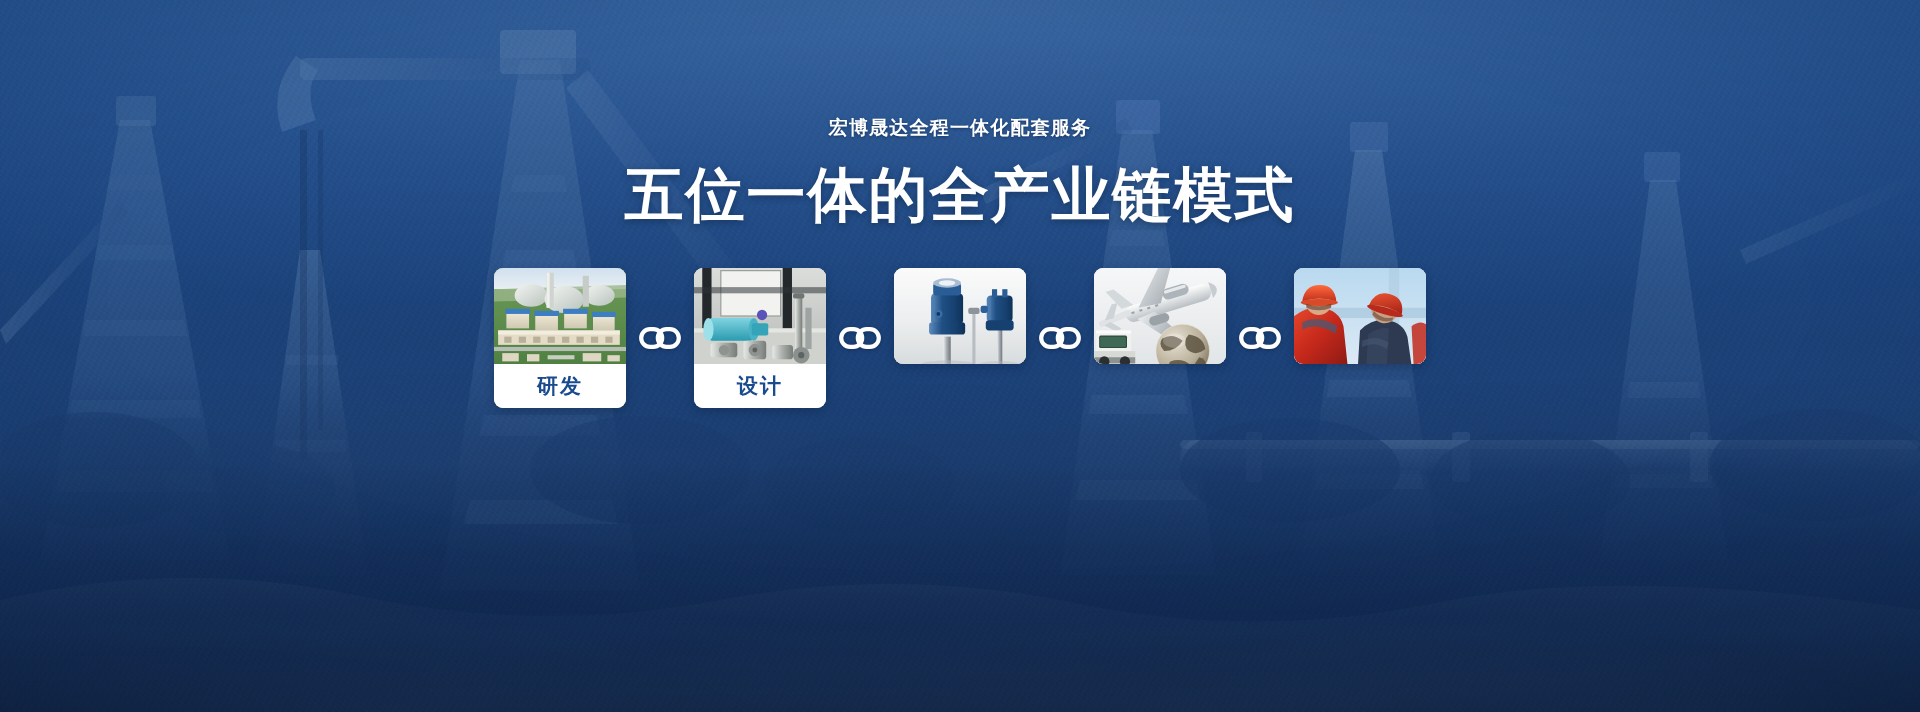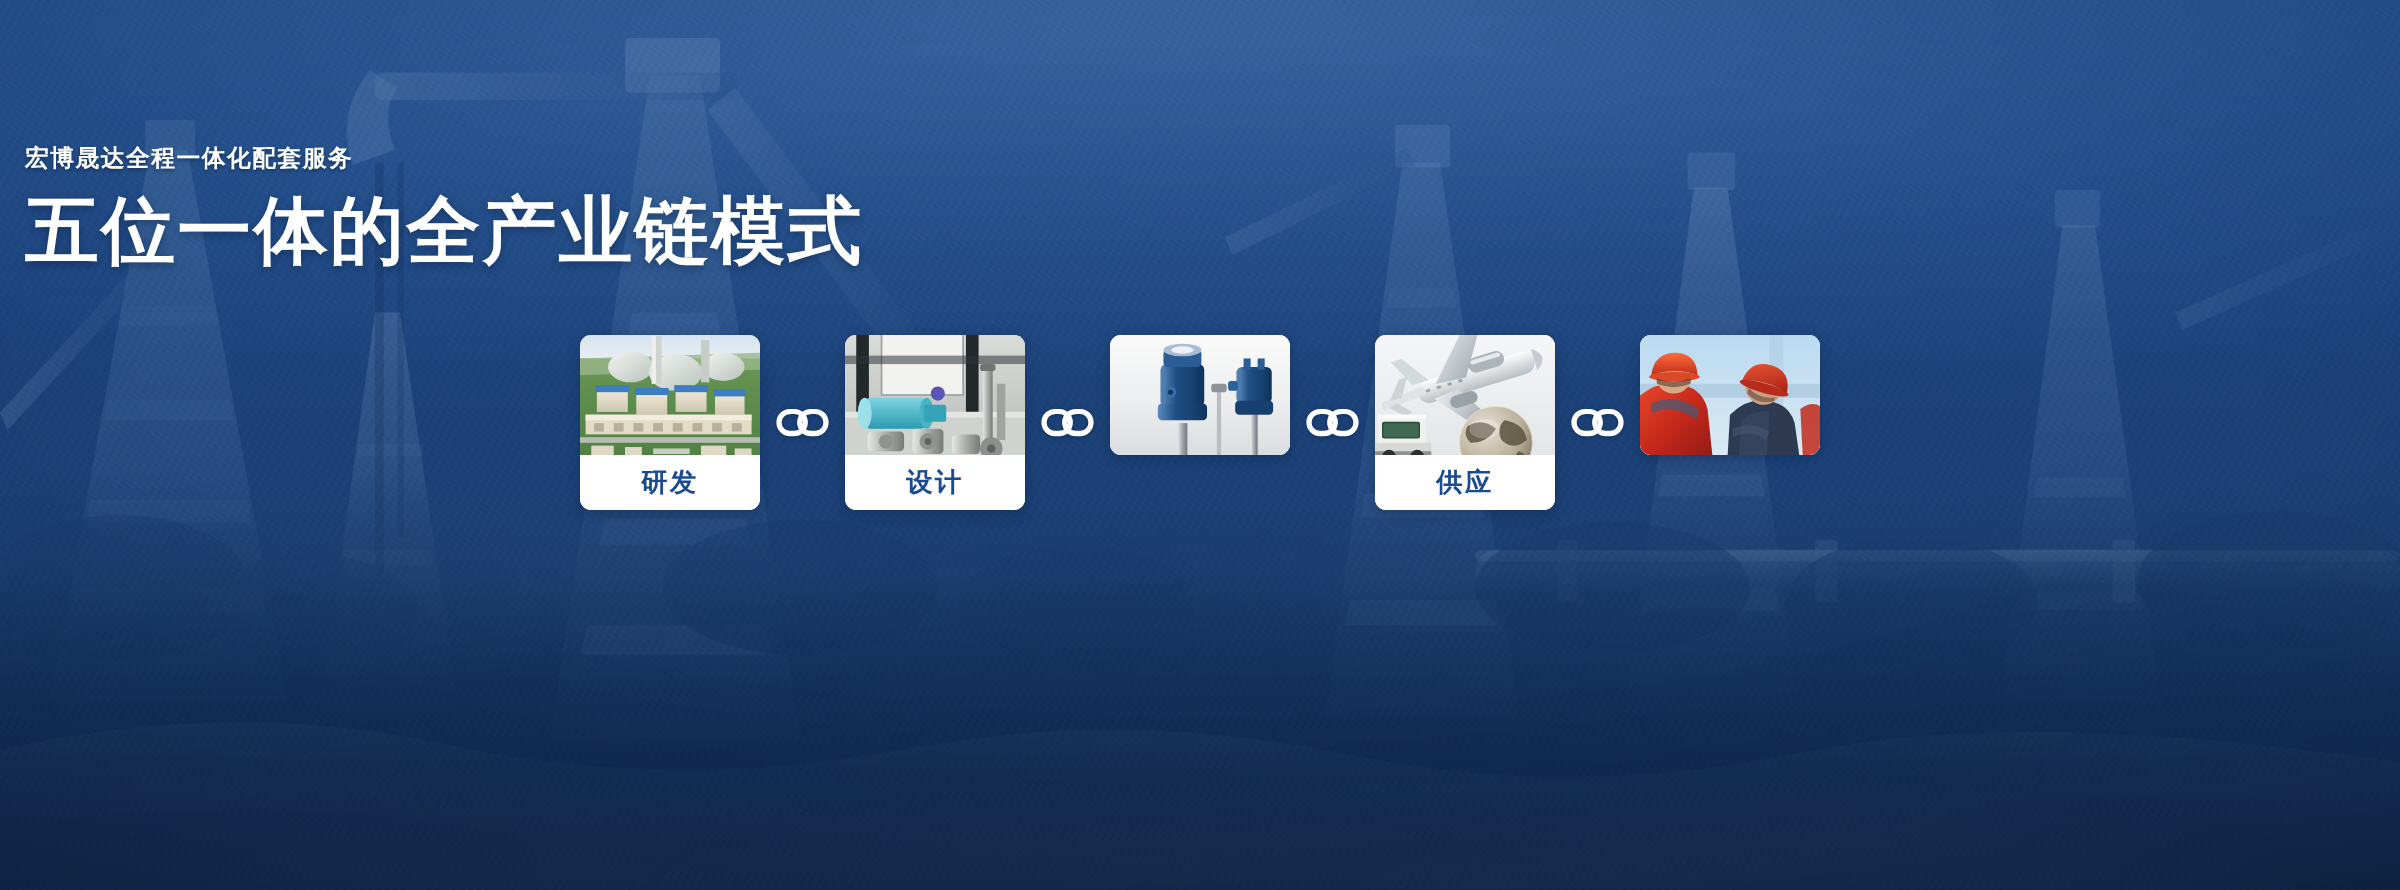--- a/index.html
+++ b/index.html
@@ -66,53 +66,52 @@
   }
   .bg-vign{
     position:absolute;inset:0;
     background:radial-gradient(110% 95% at 50% 42%,rgba(0,0,0,0) 40%,rgba(9,28,58,.34) 100%);
   }
   .bg svg{position:absolute;inset:0;width:1920px;height:712px;}
 
   
   .headings{
     position:absolute;left:0;right:0;top:118px;
-    text-align:left;
+    text-align:center;
     z-index:6;
-    padding-left:20px;
   }
   .subtitle{
     font-size:19px;
     font-weight:bold;
     color:#ffffff;
     letter-spacing:1.2px;
     line-height:1;
     text-shadow:0 1px 3px rgba(8,28,58,.55);
   }
   .title{
-    margin-top:19px;
+    margin-top:29px;
     font-size:59px;
     font-weight:bold;
     color:#ffffff;
     letter-spacing:2px;
     line-height:1;
     text-shadow:0 2px 7px rgba(8,28,58,.45);
   }
 
   
   .chain{
     position:absolute;
     left:0;right:0;top:268px;
     display:flex;
     justify-content:center;
     align-items:flex-start;
     z-index:7;
   }
   .card{
-    width:144px;
+    width:132px;
     background:#ffffff;
     border-radius:9px;
     box-shadow:0 3px 10px rgba(6,24,52,.30);
     overflow:hidden;
     display:flex;
     flex-direction:column;
   }
   .card-img{
     height:96px;
     width:100%;
@@ -553,21 +552,20 @@
               <path d="M66 70 q10 -6 20 2 q-6 10 -18 10 q-6 -6 -2 -12 Z"></path>
               <path d="M92 66 q14 2 16 14 q-10 8 -18 0 q-4 -8 2 -14 Z"></path>
               <path d="M74 92 q12 -4 20 4 q-8 10 -18 6 q-6 -4 -2 -10 Z"></path>
               <path d="M102 88 q8 2 6 10 q-8 2 -10 -4 Z"></path>
             </g>
             <circle cx="86" cy="82" r="26" fill="none" stroke="#efeade" stroke-width="1.1" opacity=".5"></circle>
             <ellipse cx="78" cy="72" rx="11" ry="7" fill="#ffffff" opacity=".22"></ellipse>
           </g>
         </svg>
       </div>
-      <div class="card-label">供应</div>
     </div>
 
     <div class="link-wrap">
       <svg class="link-icon" viewBox="0 0 44 26">
         <g fill="none" stroke="#ffffff" stroke-width="4.2">
           <rect x="3.2" y="4.2" width="21" height="17.6" rx="8.8"></rect>
           <rect x="19.8" y="4.2" width="21" height="17.6" rx="8.8"></rect>
         </g>
       </svg>
     </div>

